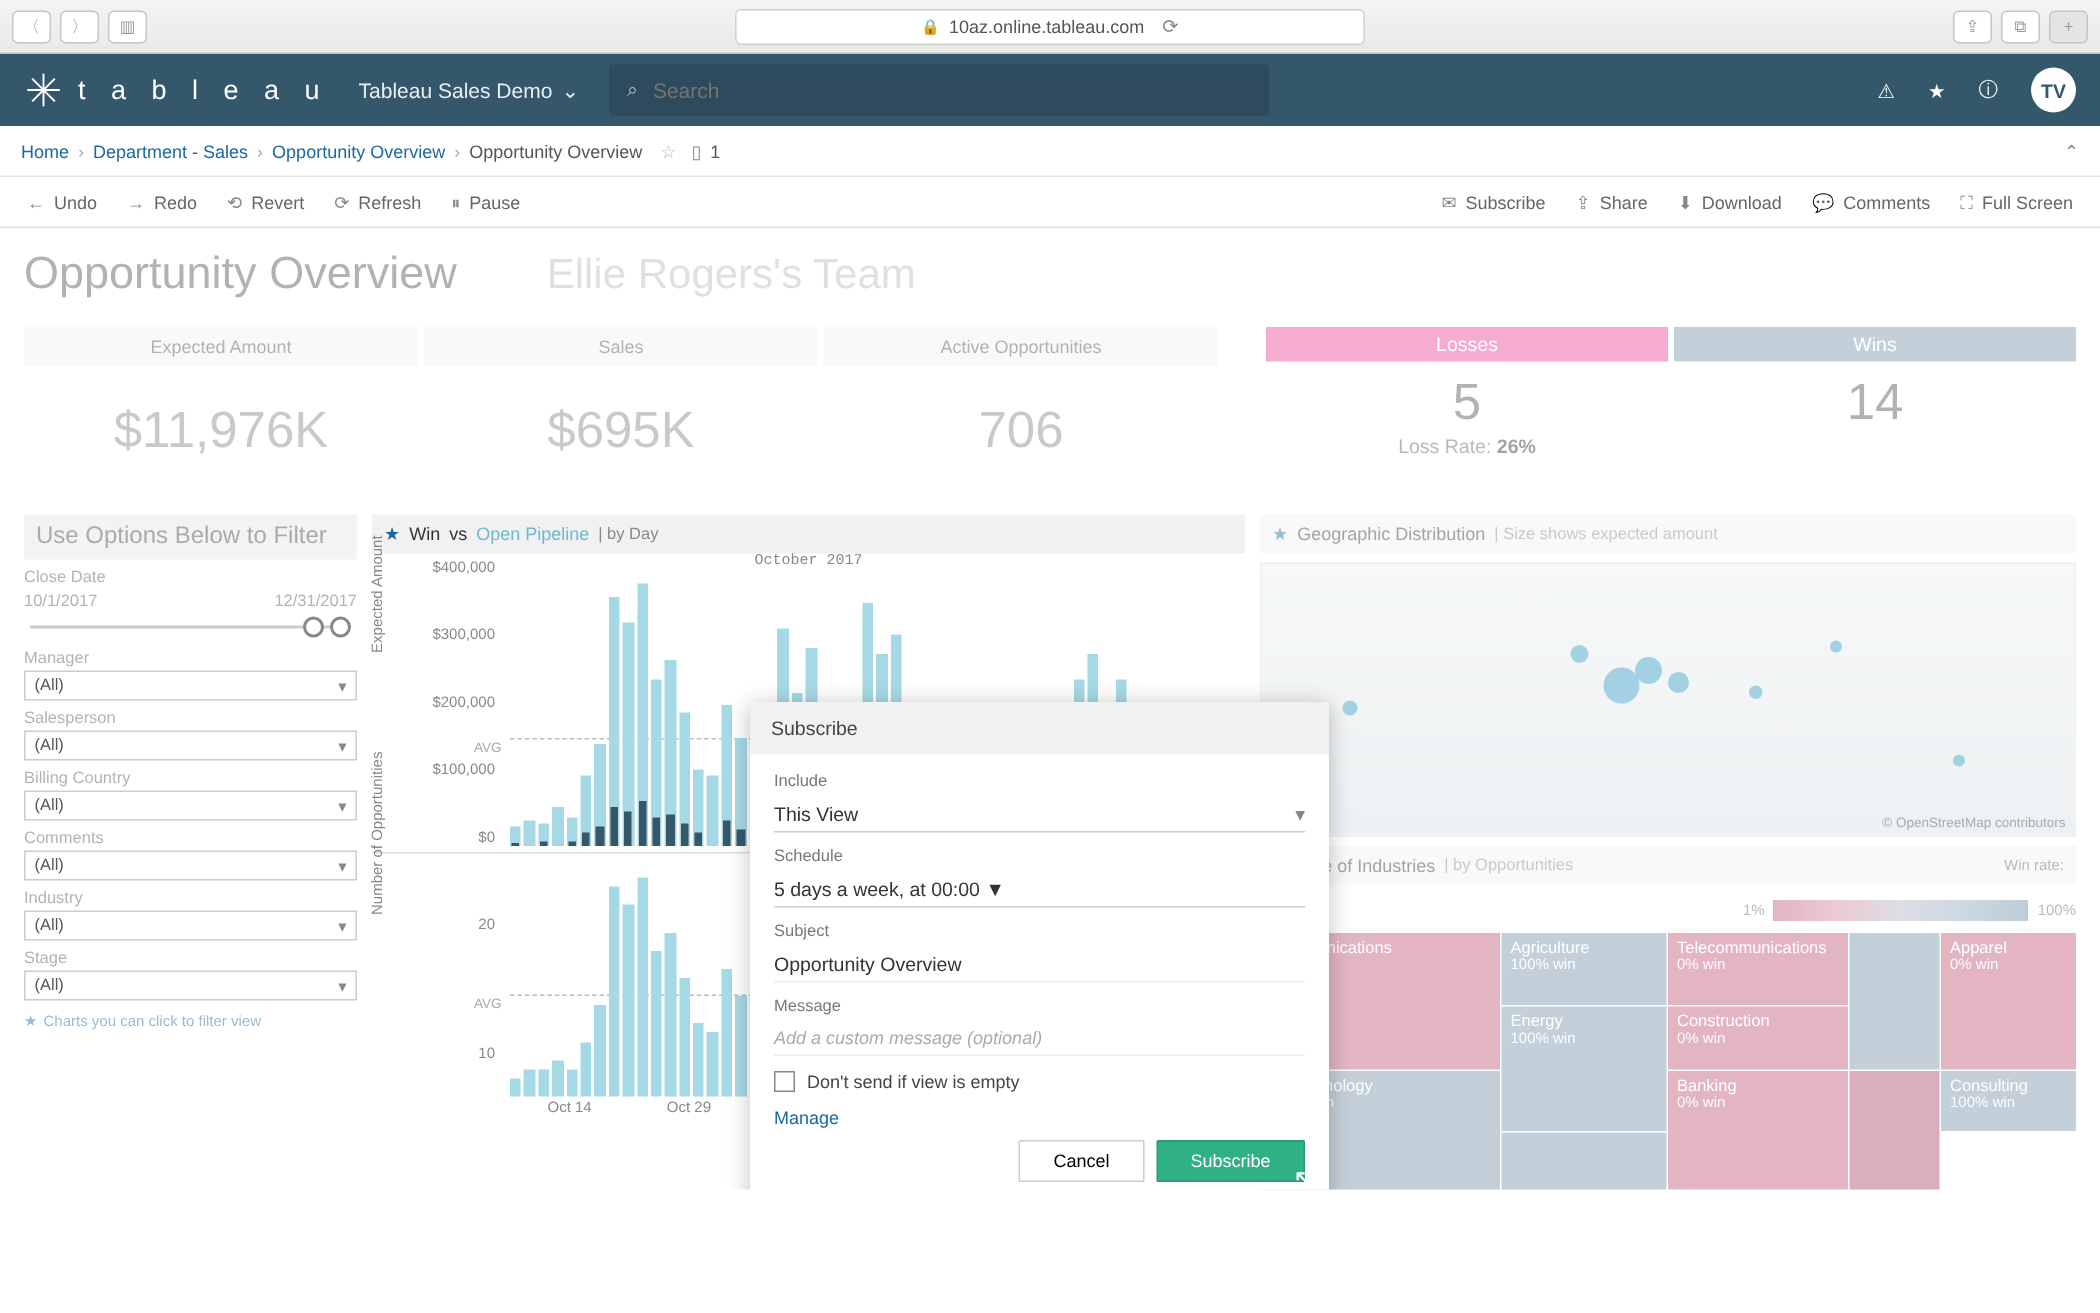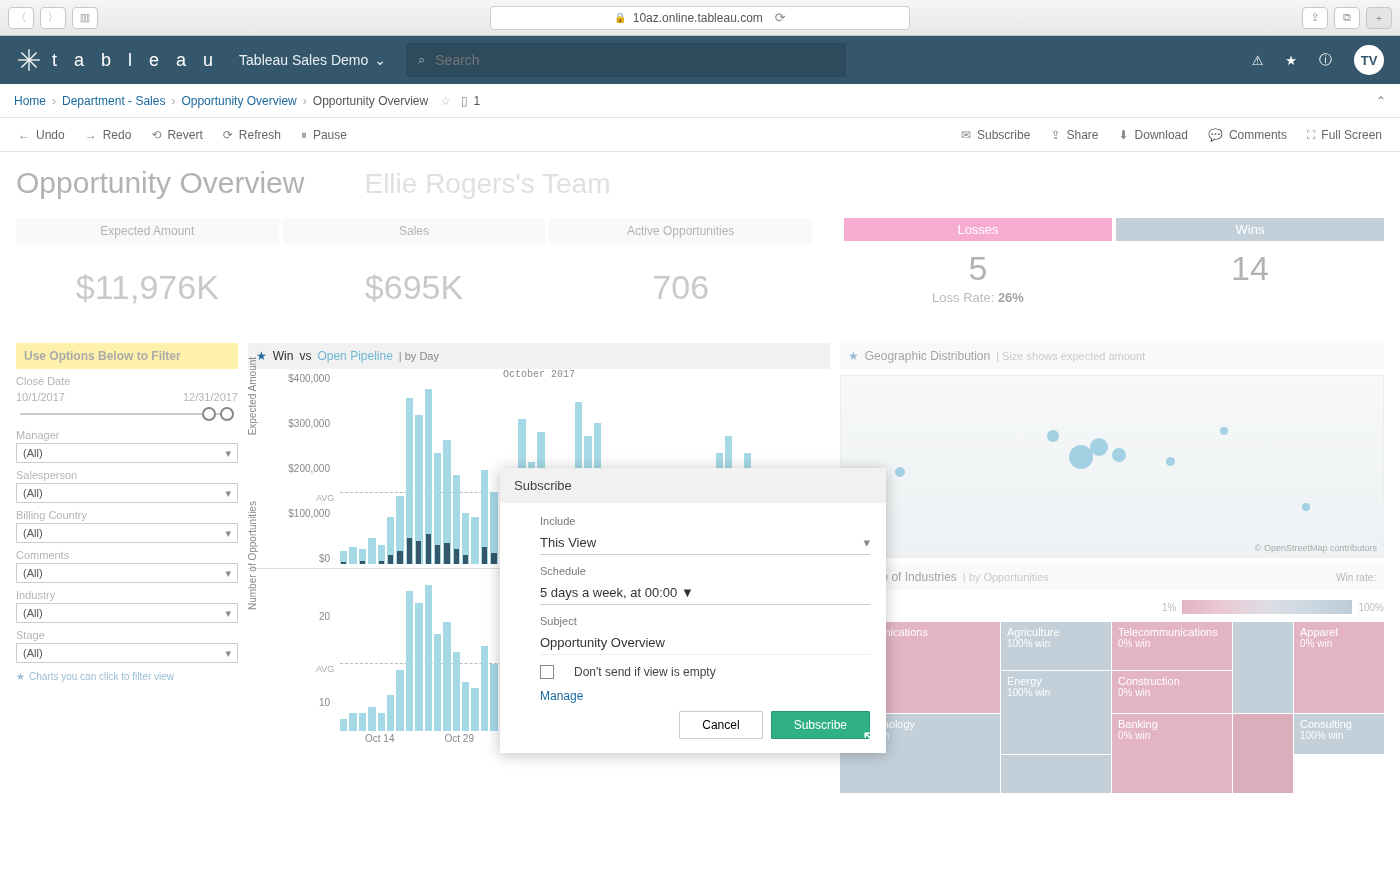--- a/index.html
+++ b/index.html
@@ -47,21 +47,21 @@
 .lw-col { flex: 0 0 268px; }
 .lw-head { padding: 4px; color: #fff; font-size: 13px; text-align: center; }
 .lw-head.loss { background: #ec4899; }
 .lw-head.win { background: #7a98ae; }
 .lw-val { font-size: 34px; color: #555; text-align: center; padding: 8px 0 2px; font-weight: 500; }
 .lw-rate { font-size: 13px; color: #666; text-align: center; padding-bottom: 10px; }
 .lw-rate b { color: #333; }
 
 .lower { display: flex; gap: 10px; }
 .filters { flex: 0 0 222px; }
-.panel-title { background: #fde047; padding: 6px 8px; font-size: 12px; color: #444; font-weight: bold; }
+.panel-title { background: #e5e5e5; padding: 6px 8px; font-size: 16px; color: #444; }
 .fgroup { margin: 6px 0; font-size: 11px; color: #555; }
 .fgroup label { display: block; margin-bottom: 2px; }
 .fsel { width: 100%; border: 1px solid #ccc; background: #fff; padding: 3px 6px; font-size: 11px; color: #555; position: relative; }
 .fsel::after { content: "▾"; position: absolute; right: 6px; color: #888; }
 .date-range { display: flex; justify-content: space-between; font-size: 11px; color: #555; margin: 4px 0; }
 .slider-track { height: 2px; background: #ccc; position: relative; margin: 10px 4px 14px; }
 .slider-thumb { position: absolute; top: -6px; width: 14px; height: 14px; background: #fff; border: 2px solid #888; border-radius: 50%; }
 .hint { color: #1a699e; font-size: 10px; display: flex; align-items: center; gap: 4px; margin-top: 8px; }
 
 .chartcol { flex: 1; position: relative; }
@@ -93,28 +93,28 @@
 .tcell .name { font-weight: 500; font-size: 11px; }
 .tcell .pct { font-size: 10px; opacity: .95; }
 .pink { background: #c15b7a; }
 .blue { background: #7a98ae; }
 .dpink { background: #b04d6c; }
 
 
 .modal-overlay { position: absolute; inset: 0; background: rgba(255,255,255,0.55); }
 .modal { position: absolute; left: 500px; top: 316px; width: 386px; background: #fff; box-shadow: 0 2px 14px rgba(0,0,0,.25); font-size: 12px; }
 .modal-head { background: #f1f1f1; padding: 10px 14px; font-size: 13px; color: #444; }
-.modal-body { padding: 12px 16px 14px; margin-left: 24px; }
+.modal-body { padding: 12px 16px 24px; }
 .mfield { margin-bottom: 10px; }
 .mfield label { display: block; color: #777; font-size: 11px; margin-bottom: 4px; }
 .msel { width: 100%; border: none; border-bottom: 1px solid #ccc; padding: 4px 0; font-size: 13px; color: #333; background: #fff; position: relative; }
 .msel .caret { float: right; color: #888; }
 .minput { width: 100%; border: none; border-bottom: 1px solid #eee; padding: 4px 0; font-size: 13px; }
 .mplace { color: #aaa; font-style: italic; font-size: 12px; }
-.mcheck { display: flex; align-items: center; gap: 20px; margin: 8px 0 10px; font-size: 12px; color: #444; }
+.mcheck { display: flex; align-items: center; gap: 8px; margin: 8px 0 10px; font-size: 12px; color: #444; }
 .mcheck-box { width: 14px; height: 14px; border: 1px solid #888; }
 .mlink { color: #1a699e; font-size: 12px; cursor: pointer; }
 .mactions { display: flex; justify-content: flex-end; gap: 8px; margin-top: 8px; }
 .mbtn { padding: 6px 22px; border: 1px solid #ccc; background: #fff; font-size: 12px; cursor: pointer; border-radius: 1px; }
 .mbtn.primary { background: #2fb183; border-color: #279a72; color: #fff; position: relative; }
 .cursor { position: absolute; right: -8px; bottom: -10px; font-size: 18px; }
 
 svg.logo-mark { width: 26px; height: 26px; }
 </style>
 </head>
@@ -601,20 +601,24 @@
         <div class="msel"><span>This View</span><span class="caret">▾</span></div>
       </div>
       <div class="mfield">
         <label>Schedule</label>
         <div class="msel">5 days a week, at 00:00 ▼</div>
       </div>
       <div class="mfield">
         <label>Subject</label>
         <div class="minput">Opportunity Overview</div>
       </div>
+      <div class="mfield">
+        <label>Message</label>
+        <div class="minput mplace">Add a custom message (optional)</div>
+      </div>
       <div class="mcheck">
         <div class="mcheck-box"></div>
         <span>Don't send if view is empty</span>
       </div>
       <div class="mlink">Manage</div>
       <div class="mactions">
         <button class="mbtn">Cancel</button>
         <button class="mbtn primary">
           <span>Subscribe</span>
           <span class="cursor">↖</span>

